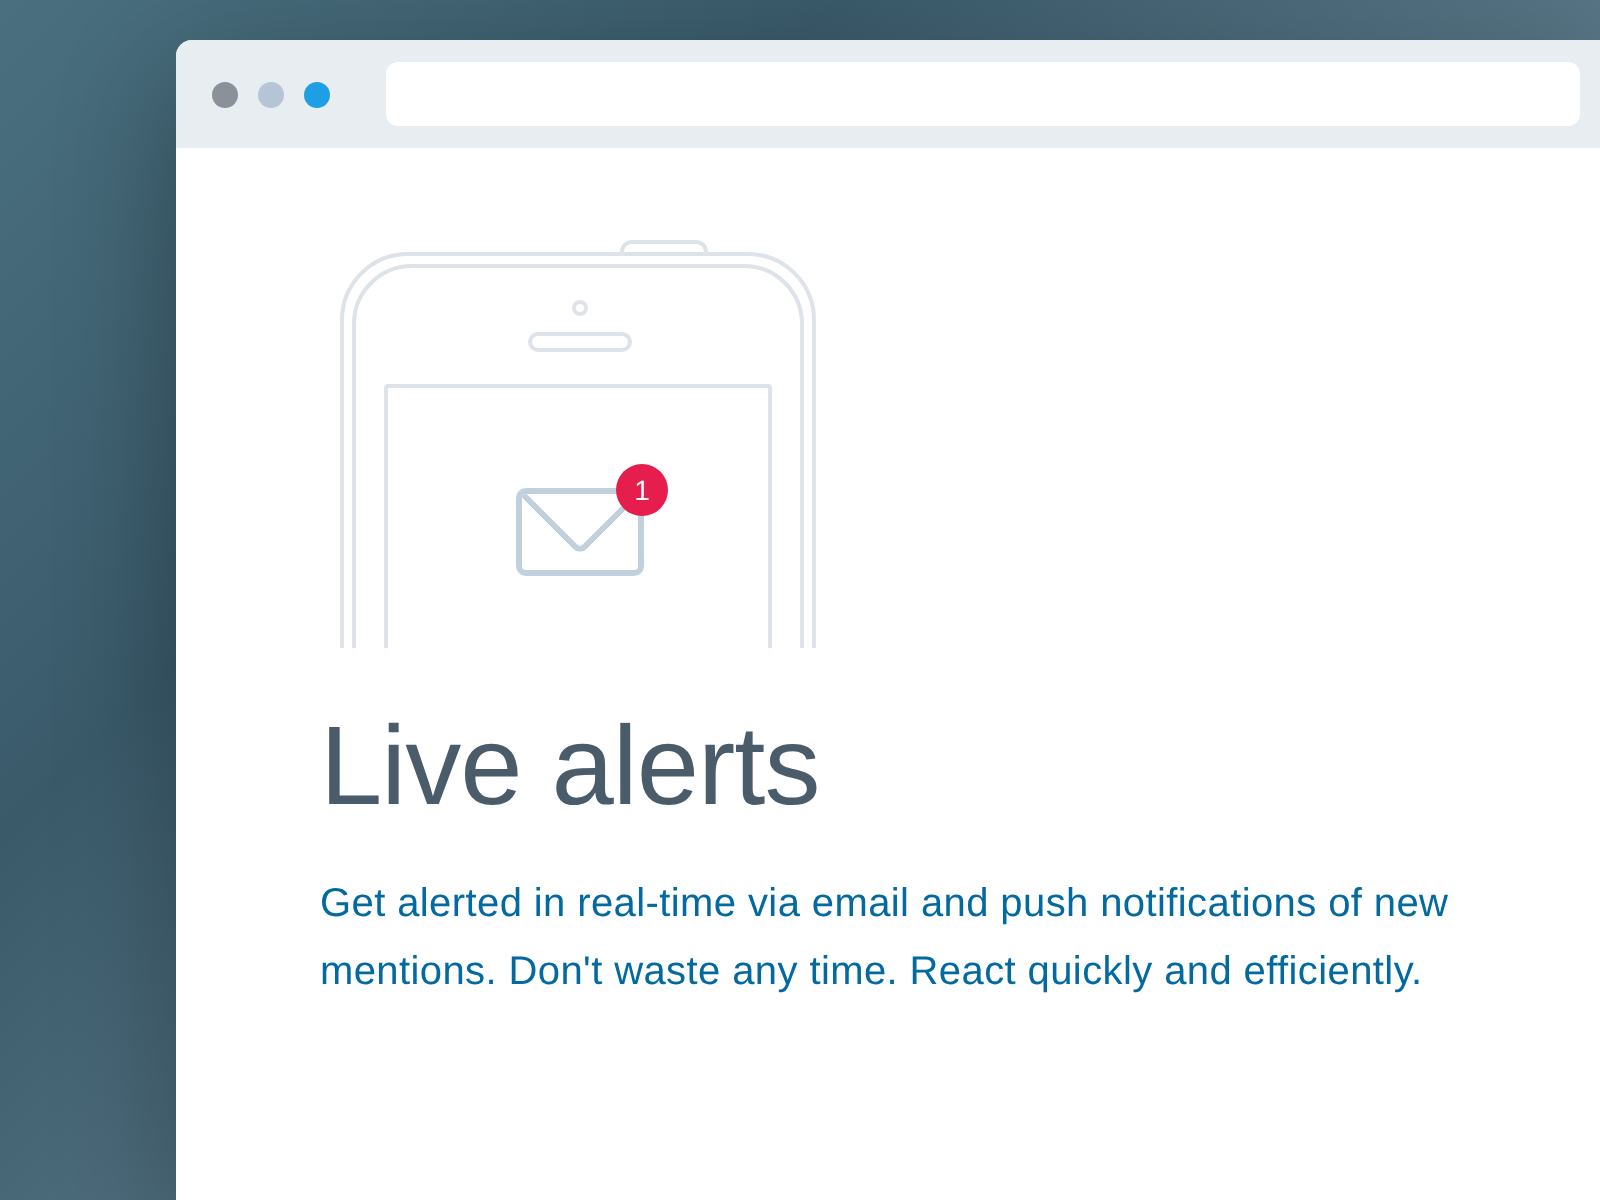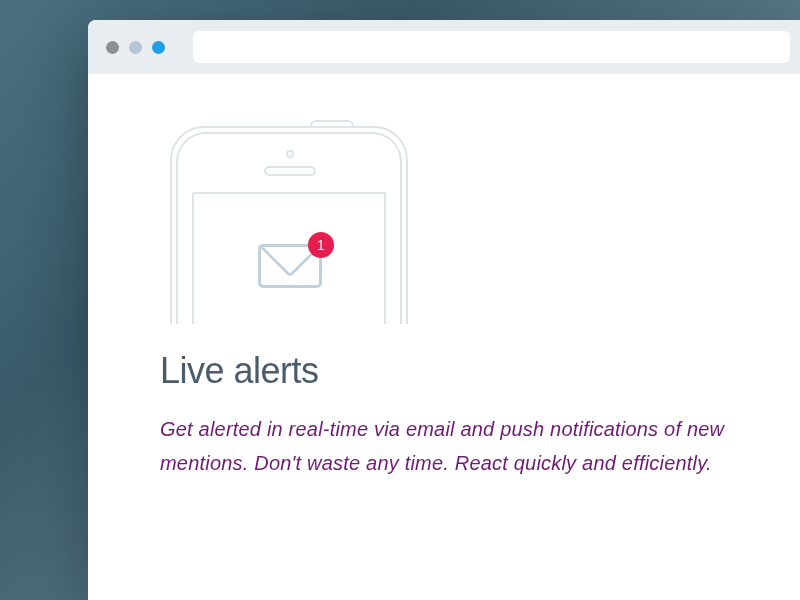--- a/index.html
+++ b/index.html
@@ -161,34 +161,33 @@
       background: #e61e4d;
       border-radius: 50%;
       color: #ffffff;
       font-size: 14px;
       font-weight: 500;
       display: flex;
       align-items: center;
       justify-content: center;
     }
     .heading {
-      font-size: 36px;
+      font-size: 56px;
       font-weight: 300;
       color: #4a5b6a;
       margin-top: 26px;
       letter-spacing: -0.5px;
     }
     .description {
       font-size: 20px;
       font-weight: 300;
-      color: #701a75;
+      color: #0369a1;
       line-height: 1.7;
       margin-top: 20px;
       letter-spacing: 0.2px;
-      font-style: italic;
     }
   </style>
 </head>
 <body>
 
 <div class="browser-window">
   <div class="browser-chrome">
     <div class="traffic-light gray"></div>
     <div class="traffic-light light"></div>
     <div class="traffic-light blue"></div>

